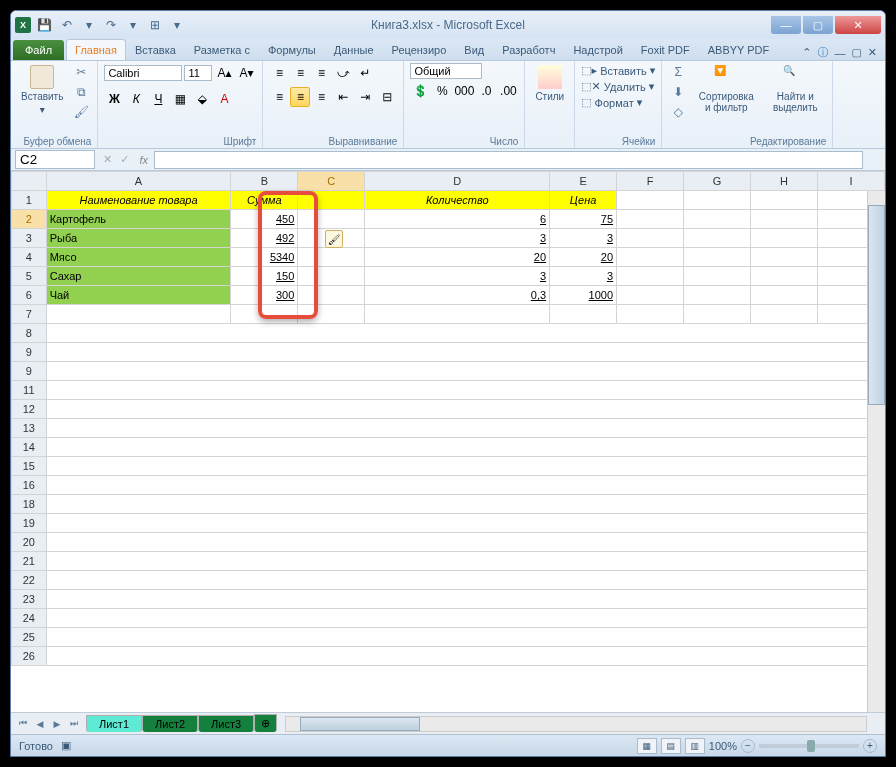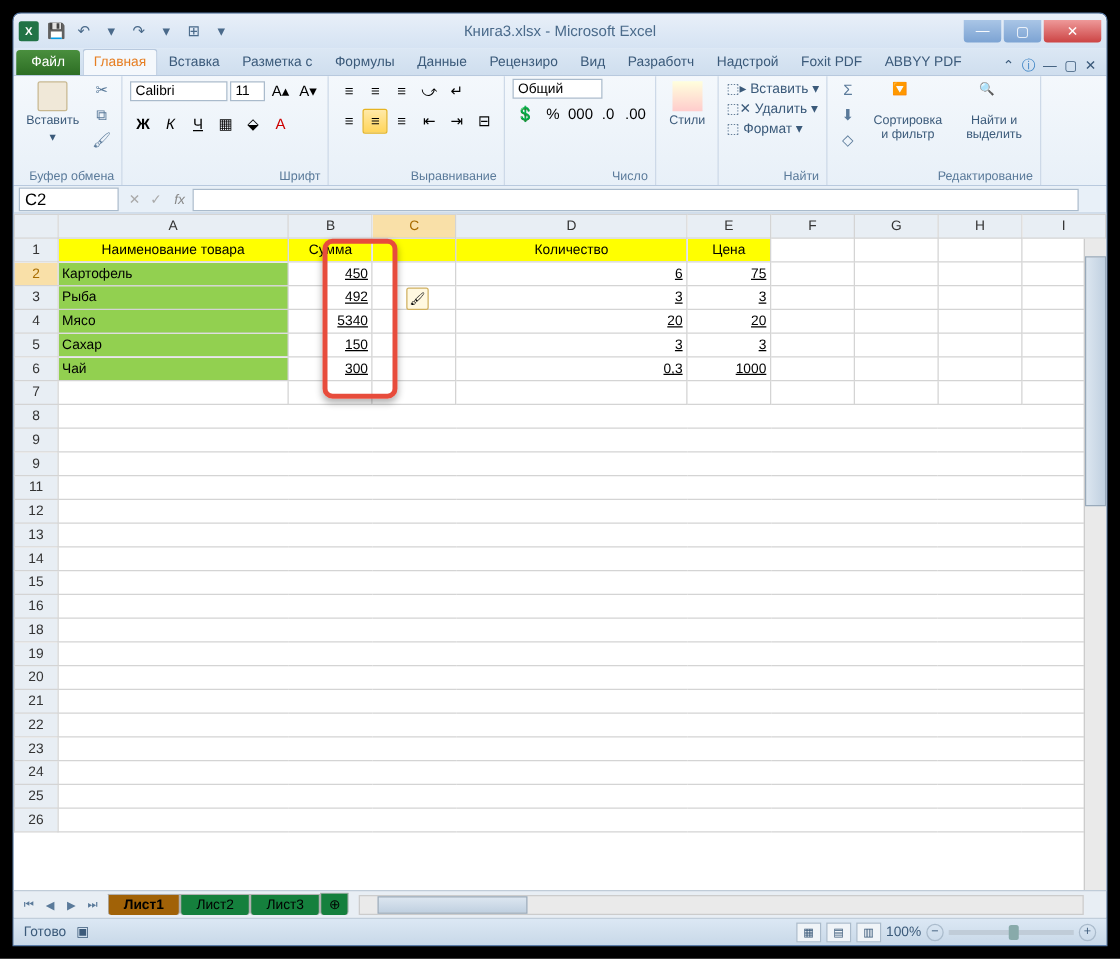--- a/index.html
+++ b/index.html
@@ -48,30 +48,30 @@
 table.sheet th { background: #e8eef4; font-weight: normal; text-align: center; color: #333; }
 table.sheet th.sel { background: #f9e0a8; color: #a86c00; }
 .row-hdr { width: 30px; background: #e8eef4; text-align: center; }
 .row-hdr.sel { background: #f9e0a8; color: #a86c00; }
 .col-A { width: 160px; }
 .col-B { width: 58px; }
 .col-C { width: 58px; }
 .col-D { width: 160px; }
 .col-E { width: 58px; }
 .col-rest { width: 58px; }
-.hdr-yellow { background: #ffff00 !important; text-align: center; }
+.hdr-yellow { background: #ffff00 !important; text-align: center; font-style: italic; }
 .cell-green { background: #92d050 !important; }
 .num { text-align: right; text-decoration: underline; }
 .highlight-rect { position: absolute; border: 4px solid #e74c3c; border-radius: 8px; box-shadow: 0 3px 6px rgba(0,0,0,0.3); pointer-events: none; }
 .paste-icon { position: absolute; width: 18px; height: 18px; background: #fff8e0; border: 1px solid #d0b060; border-radius: 2px; font-size: 10px; display: flex; align-items: center; justify-content: center; }
 .tabs-bar { height: 22px; background: #e8eef4; border-top: 1px solid #c0ccd8; display: flex; align-items: center; font-size: 11px; position: relative; }
 .sheet-nav { display: flex; gap: 1px; padding: 0 4px; }
 .sheet-nav-btn { width: 16px; height: 16px; display: flex; align-items: center; justify-content: center; color: #5a7a9a; cursor: pointer; font-size: 9px; }
 .sheet-tab { padding: 2px 12px; background: #15803d; border: 1px solid #b0b0b0; border-bottom: none; border-radius: 0 0 3px 3px; cursor: pointer; margin-top: -1px; }
-.sheet-tab.active { background: #a16207; font-weight: bold; }
+.sheet-tab.active { background: #5eead4; font-weight: normal; }
 .hscroll { flex: 1; margin: 0 18px 0 8px; height: 16px; background: #eaeaea; border: 1px solid #ccc; position: relative; }
 .hscroll-thumb { position: absolute; left: 14px; width: 120px; top: 0; bottom: 0; background: linear-gradient(#dce6f0,#c0d0e0); border: 1px solid #9ab; }
 .statusbar { height: 22px; background: linear-gradient(#dce8f4,#c8d8e8); border-top: 1px solid #b0c0d0; display: flex; align-items: center; font-size: 11px; color: #3b5a7a; padding: 0 8px; gap: 8px; }
 .status-right { margin-left: auto; display: flex; align-items: center; gap: 4px; }
 .view-btn { width: 20px; height: 16px; border: 1px solid #abc; background: #f0f4f8; cursor: pointer; display: flex; align-items: center; justify-content: center; font-size: 9px; }
 .zoom-slider { width: 100px; height: 4px; background: #c0ccd8; position: relative; }
 .zoom-thumb { position: absolute; left: 48px; top: -4px; width: 8px; height: 12px; background: #8aa; border-radius: 2px; }
 .zoom-btn { width: 14px; height: 14px; border: 1px solid #abc; border-radius: 7px; display: flex; align-items: center; justify-content: center; font-size: 10px; cursor: pointer; }
 .vscroll { position: absolute; right: 0; top: 20px; bottom: 0; width: 18px; background: #eaeaea; border-left: 1px solid #ccc; }
 .vscroll-thumb { position: absolute; top: 14px; height: 200px; left: 0; right: 0; background: linear-gradient(90deg,#dce6f0,#c0d0e0); border: 1px solid #9ab; }
@@ -214,21 +214,21 @@
       </div>
       <div class="rgroup-label"></div>
     </div>
 
     <div class="rgroup">
       <div class="rgroup-content" style="flex-direction:column;gap:1px">
         <div class="menu-item-row">⬚▸ <span>Вставить</span> ▾</div>
         <div class="menu-item-row">⬚✕ <span>Удалить</span> ▾</div>
         <div class="menu-item-row">⬚ <span>Формат</span> ▾</div>
       </div>
-      <div class="rgroup-label">Найти</div>
+      <div class="rgroup-label">Ячейки</div>
     </div>
 
     <div class="rgroup">
       <div class="rgroup-content">
         <div class="mini-btns">
           <div class="mini-btn">Σ</div>
           <div class="mini-btn">⬇</div>
           <div class="mini-btn">◇</div>
         </div>
         <div class="cellbox">

